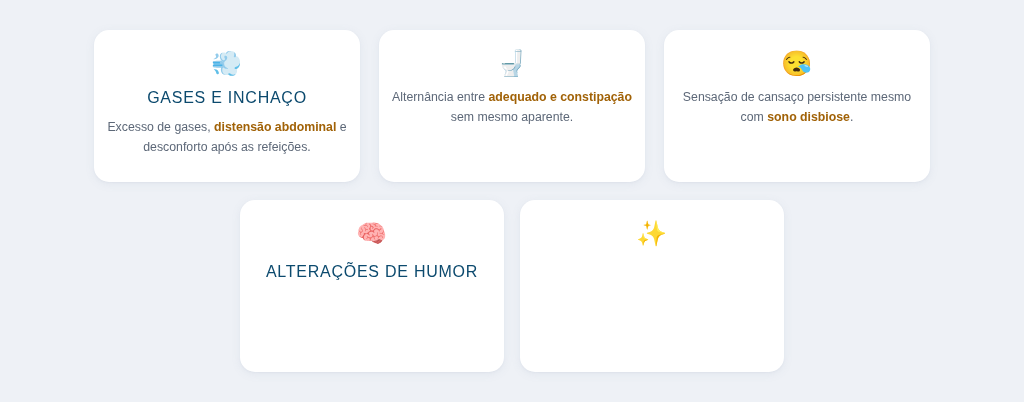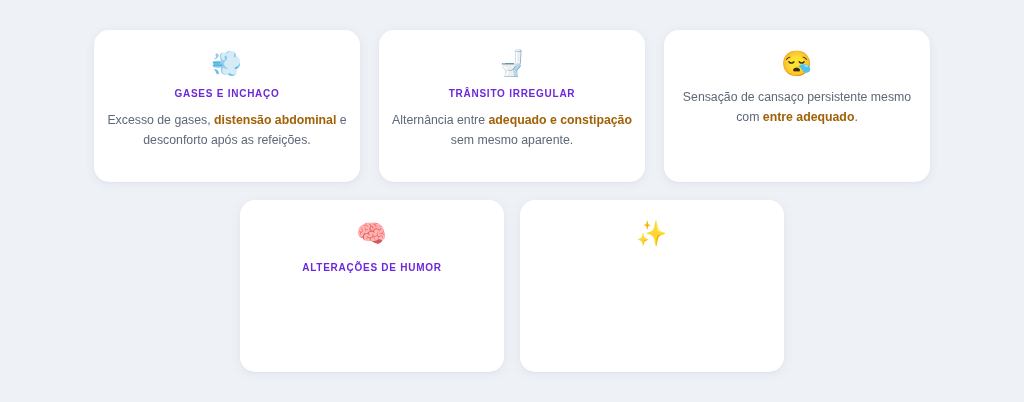--- a/index.html
+++ b/index.html
@@ -66,24 +66,24 @@
     align-items: center;
     justify-content: center;
     margin-bottom: 10px;
     user-select: none;
   }
   .card-bottom .card-icon {
     margin-bottom: 14px;
   }
 
   .card-title {
-    font-size: 10px;
-    font-weight: bold;
+    font-size: 16px;
+    font-weight: normal;
     letter-spacing: 0.75px;
-    color: #6d28d9;
+    color: #0c4a6e;
     text-transform: uppercase;
     margin: 0 0 11px 0;
     line-height: 1.2;
     white-space: nowrap;
   }
   .card-bottom .card-title {
     margin-bottom: 8px;
   }
 
   .card-text {
@@ -106,27 +106,26 @@
   <div class="row row-top">
 
     <div class="card card-top">
       <div class="card-icon">💨</div>
       <div class="card-title">GASES E INCHAÇO</div>
       <p class="card-text"><span>Excesso de gases, </span><b>distensão abdominal</b><span> e desconforto após as refeições.</span></p>
     </div>
 
     <div class="card card-top">
       <div class="card-icon">🚽</div>
-      <div class="card-title">TRÂNSITO IRREGULAR</div>
       <p class="card-text"><span>Alternância entre </span><b>adequado e constipação</b><span> sem mesmo aparente.</span></p>
     </div>
 
     <div class="card card-top">
       <div class="card-icon">😪</div>
-      <p class="card-text"><span>Sensação de cansaço persistente mesmo com </span><b>entre adequado</b><span>.</span></p>
+      <p class="card-text"><span>Sensação de cansaço persistente mesmo com </span><b>sono disbiose</b><span>.</span></p>
     </div>
 
   </div>
 
   <div class="row row-bottom">
 
     <div class="card card-bottom">
       <div class="card-icon">🧠</div>
       <div class="card-title">ALTERAÇÕES DE HUMOR</div>
     </div>

